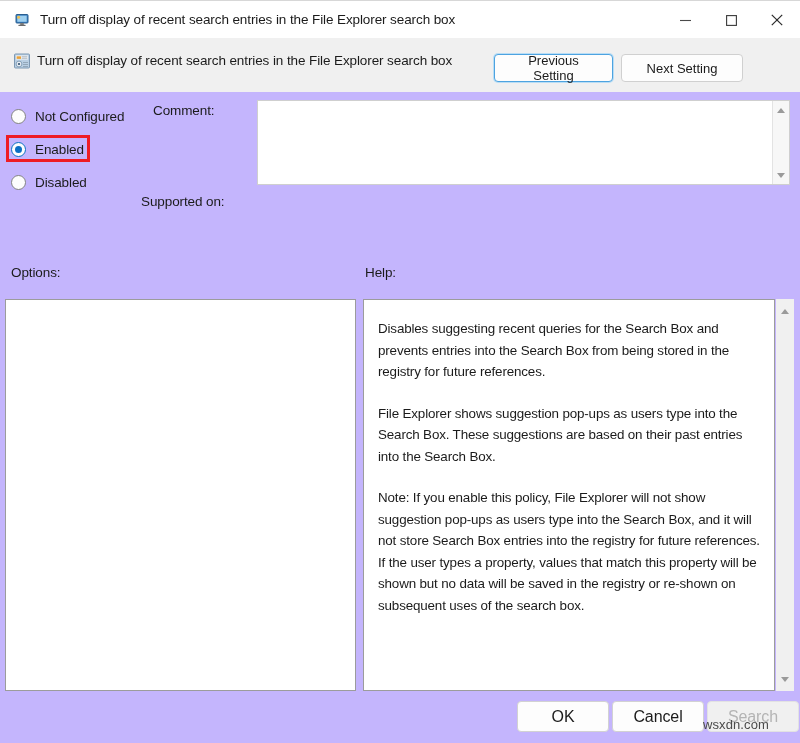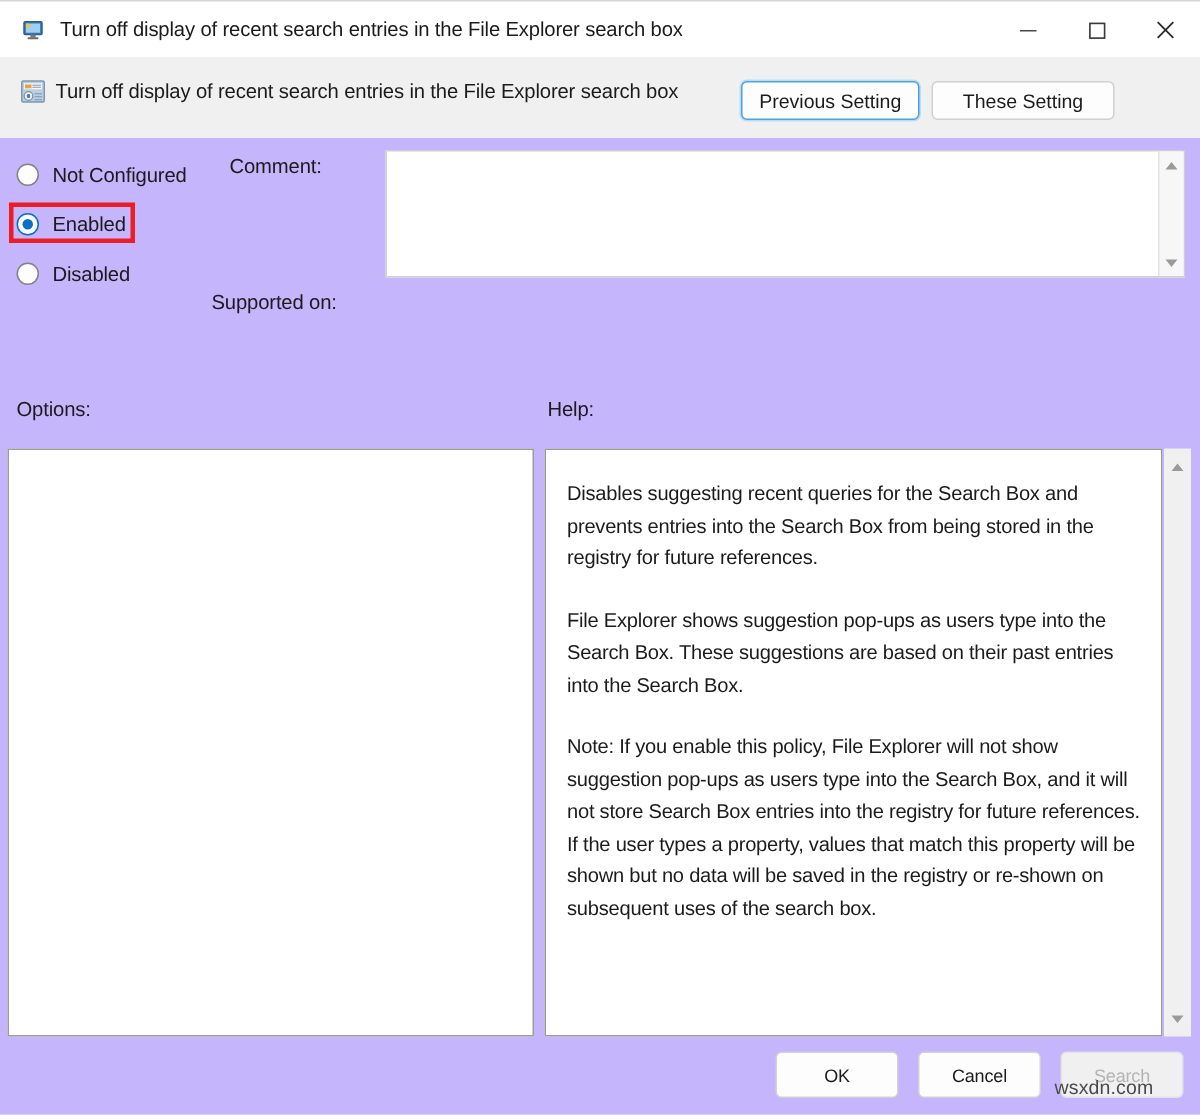--- a/index.html
+++ b/index.html
@@ -75,29 +75,29 @@
     left: 37px; top: 51px;
     font-size: 13.5px;
     color: #1b1b1b;
     line-height: 20px;
     white-space: nowrap;
     letter-spacing: -0.1px;
   }
 
   .navbtn {
     position: absolute;
-    height: 26px;
+    height: 15px;
     background: #fdfdfd;
     border: 1px solid #d0d0d0;
     border-radius: 4px;
     font-family: "Liberation Sans", sans-serif;
     font-size: 13px;
     color: #1b1b1b;
     cursor: default;
-    padding: 0;
+    padding: 13px;
     display: flex;
     align-items: center;
     justify-content: center;
     box-sizing: border-box;
   }
   #prev-setting-button {
     left: 494px; top: 54px; width: 119px;
     border: 1px solid #4da3e0;
     box-shadow: 0 0 0 1px #b9ddf5;
   }
@@ -258,27 +258,27 @@
     position: absolute;
     left: 0; width: 18px; height: 16px;
     display: flex; align-items: center; justify-content: center;
   }
   #help-scrollbar .arrow.up   { top: 4px; }
   #help-scrollbar .arrow.down { bottom: 4px; }
 
   
   .footer-btn {
     position: absolute;
-    height: 31px; width: 82px;
+    height: 31px; width: 92px;
     top: 701px;
     background: #fdfdfd;
     border: 1px solid #d2d2d2;
     border-radius: 4px;
     font-family: "Liberation Sans", sans-serif;
-    font-size: 12px;
+    font-size: 16px;
     color: #1b1b1b;
     display: flex;
     align-items: center;
     justify-content: center;
     cursor: default;
     box-sizing: border-box;
     padding: 0;
     letter-spacing: -0.1px;
   }
   #ok-button     { left: 517px; }
@@ -349,21 +349,21 @@
       <circle cx="7" cy="13" r="1.1" fill="#5d7governor"></circle>
       <circle cx="7" cy="13" r="1.1" fill="#5d7f9e"></circle>
       <rect x="11" y="11" width="5" height="0.9" fill="#8fa3b5"></rect>
       <rect x="11" y="13" width="5" height="0.9" fill="#8fa3b5"></rect>
       <rect x="11" y="15" width="5" height="0.9" fill="#8fa3b5"></rect>
     </svg>
   </span>
   <div class="header-title">Turn off display of recent search entries in the File Explorer search box</div>
 
   <button class="navbtn" id="prev-setting-button">Previous Setting</button>
-  <button class="navbtn" id="next-setting-button">These Setting</button>
+  <button class="navbtn" id="next-setting-button">Next Setting</button>
 
   <div class="radio-row" id="radio-not-configured">
     <span class="radio-mark"></span>
     <span class="radio-label">Not Configured</span>
   </div>
 
   <div class="radio-row" id="radio-enabled">
     <span class="radio-mark checked"></span>
     <span class="radio-label">Enabled</span>
   </div>

